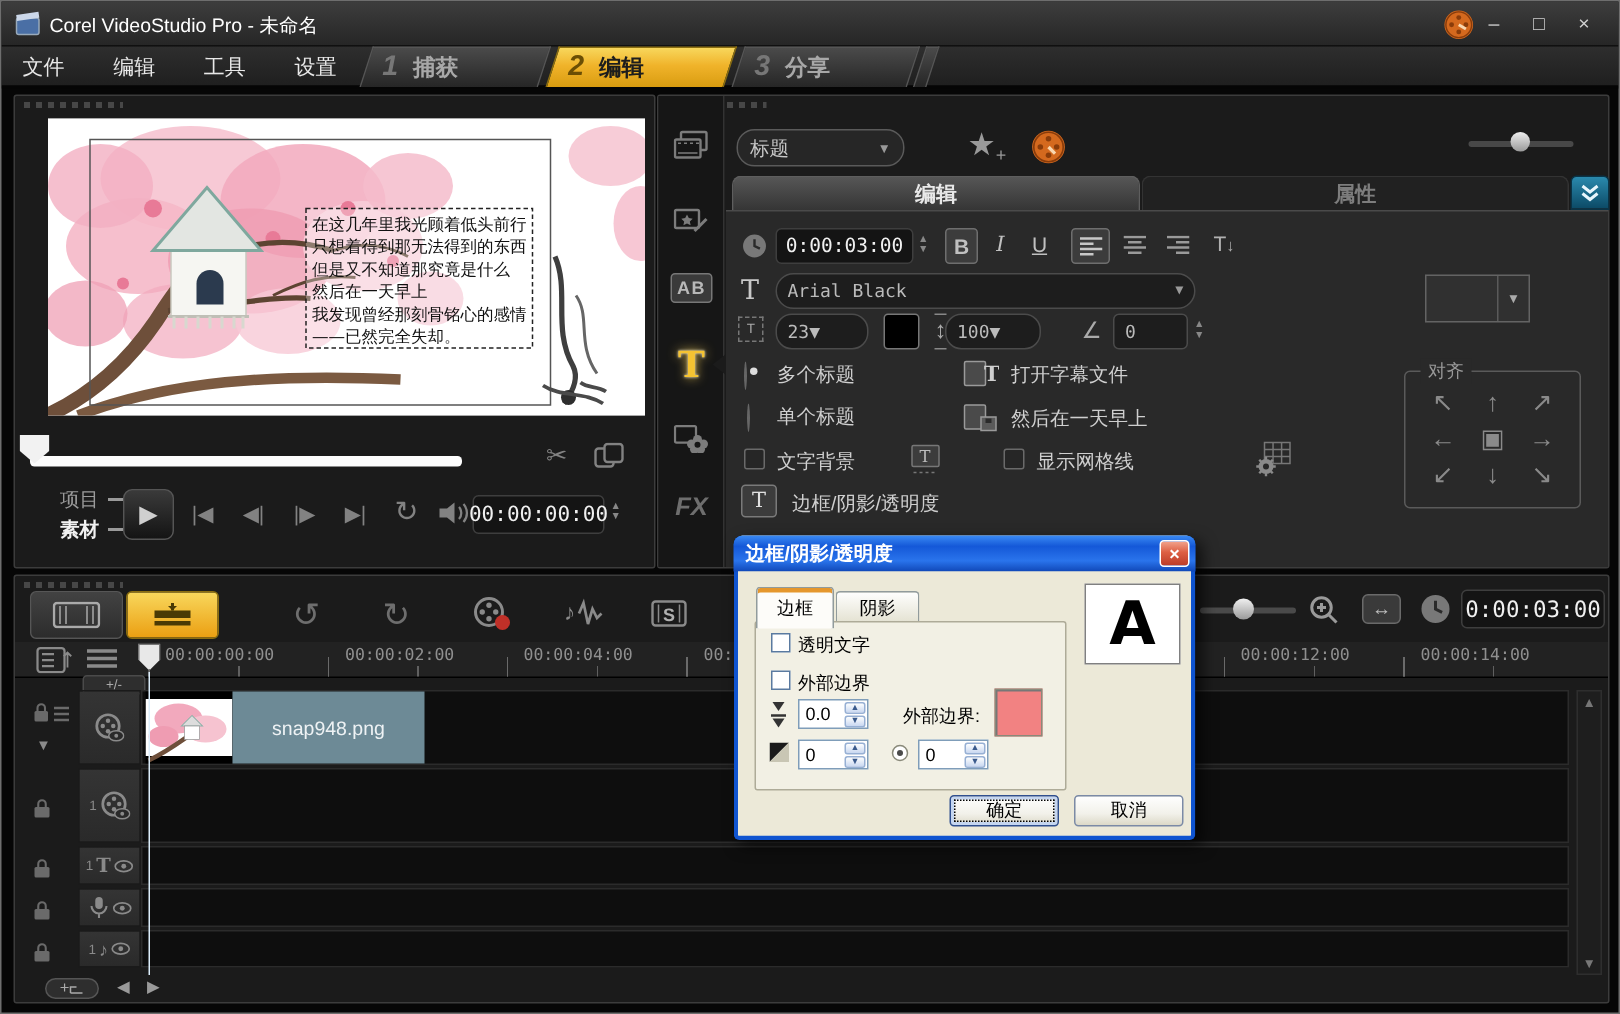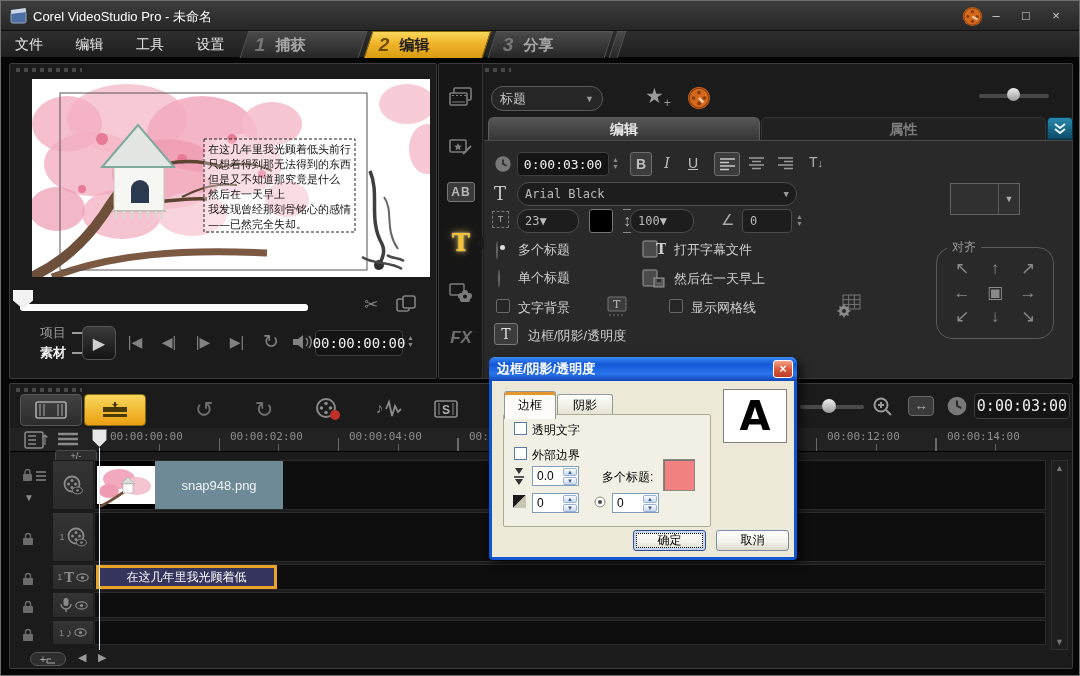--- a/index.html
+++ b/index.html
@@ -59,21 +59,21 @@
            border-radius:4px 4px 0 0;display:flex;align-items:center;justify-content:center;}
   .optarea{position:absolute;left:45px;top:76px;right:0;bottom:0;background:#292929;border-top:1px solid #4a4a4a;}
   .ctl{background:#1d1d1d;border:1px solid #4b4b4b;border-radius:11px;color:#bbb;display:flex;
        align-items:center;padding:0 7px;font-size:12px;}
   .tgl{color:#c0c0c0;text-align:center;font-size:14px;}
   .tgl.on{border:1px solid #6e6e6e;background:#3c3c3c;border-radius:3px;}
   .radio{width:13px;height:13px;border-radius:50%;background:#111;border:1px solid #666;position:relative;}
   .radio.sel::after{content:'';position:absolute;left:3px;top:3px;width:5px;height:5px;border-radius:50%;background:#ddd;}
   .cbx{width:14px;height:14px;background:#262626;border:1px solid #6a6a6a;border-radius:2px;}
   .olabel{font-size:13px;color:#cfcfcf;}
-  .aligngrp{position:absolute;border:1px solid #5a5a5a;border-radius:16px;}
+  .aligngrp{position:absolute;border:1px solid #5a5a5a;border-radius:4px;}
   .aligngrp .leg{position:absolute;top:-9px;left:10px;background:#292929;padding:0 5px;font-size:12px;color:#9a9a9a;}
   .alarr{position:absolute;width:26px;height:22px;color:#8a8a8a;font-size:17px;text-align:center;line-height:22px;}
   
   .tlbtn{position:absolute;top:10px;width:62px;height:32px;border-radius:4px;display:flex;align-items:center;justify-content:center;}
   .tlbtn.dark{background:linear-gradient(#424242,#2c2c2c);border:1px solid #565656;}
   .tlbtn.yellow{background:linear-gradient(#f8d75c,#eb9f12);border:1px solid #8a6d10;}
   .tico{position:absolute;color:#8a8a8a;text-align:center;}
   .ruler{position:absolute;left:0;top:44px;width:100%;height:24px;background:#222;border-bottom:1px solid #000;}
   .rlabel{position:absolute;top:2px;font-size:11px;color:#8f8f8f;}
   .ticks{position:absolute;bottom:0;height:7px;background:repeating-linear-gradient(90deg,#606060 0 1px,transparent 1px 59.75px);}
@@ -620,23 +620,20 @@
         <ellipse cx="12" cy="30" rx="10" ry="7" fill="#ef9cb2"></ellipse>
         <path d="M2,46 C15,40 25,32 34,26" stroke="#6e4f3a" stroke-width="3" fill="none"></path>
         <polygon points="31,16 24,23 38,23" fill="#ddd" stroke="#8fb0a8" stroke-width=".7"></polygon>
         <rect x="26" y="23" width="10" height="9" fill="#fff" stroke="#999" stroke-width=".5"></rect>
       </svg>
     </div>
     <div class="clipteal" style="left:145px;top:77px;width:128px;height:48px">
       <span>snap948.png</span>
     </div>
 
-    <div class="titleclip" style="left:86px;top:181px;width:181px;height:24px">
-      <span>在这几年里我光顾着低</span>
-    </div>
 
     <div class="phline" style="left:89px;top:64px;height:202px"></div>
 
     <span class="abs" style="left:20px;top:268px;width:36px;height:14px;background:#2e2e2e;border:1px solid #555;border-radius:7px;color:#aaa;font-size:11px;text-align:center;line-height:12px">
       <span>+</span><svg style="display:inline-block;vertical-align:-1px" width="10" height="7" viewBox="0 0 10 7">
           <path d="M1 6 h8 M1 6 v-4 h4" stroke="#aaa" fill="none"></path>
         </svg>
     </span>
     <span class="abs" style="left:68px;top:267px;color:#9a9a9a;font-size:11px">◀</span>
     <span class="abs" style="left:88px;top:267px;color:#9a9a9a;font-size:11px">▶</span>
@@ -671,21 +668,21 @@
           <path d="M1 9 h10" stroke="#333" stroke-width="1.6"></path>
           <polygon points="2,17 10,17 6,11" fill="#333" transform="rotate(180 6 14)"></polygon>
       </svg>
       <div class="xin" style="left:40px;top:85px;width:47px;height:20px">
         <span>0.0</span>
         <span class="xspin">
           <b>▲</b>
           <b>▼</b>
         </span>
       </div>
-      <span class="abs" style="left:110px;top:88px">多个标题:</span>
+      <span class="abs" style="left:110px;top:88px">外部边界:</span>
       <div class="abs" style="left:171px;top:78px;width:32px;height:32px;background:#f28282;border:1px solid #8a8a7a;box-shadow:inset 1px 1px 0 #777"></div>
 
       <svg class="abs" style="left:21px;top:114px" width="13" height="13" viewBox="0 0 13 13">
         <polygon points="0,0 13,0 0,13" fill="#1a1a1a"></polygon>
         <polygon points="13,0 13,13 0,13" fill="#c9c6b4"></polygon>
       </svg>
       <div class="xin" style="left:40px;top:112px;width:47px;height:20px">
         <span>0</span>
         <span class="xspin">
           <b>▲</b>

